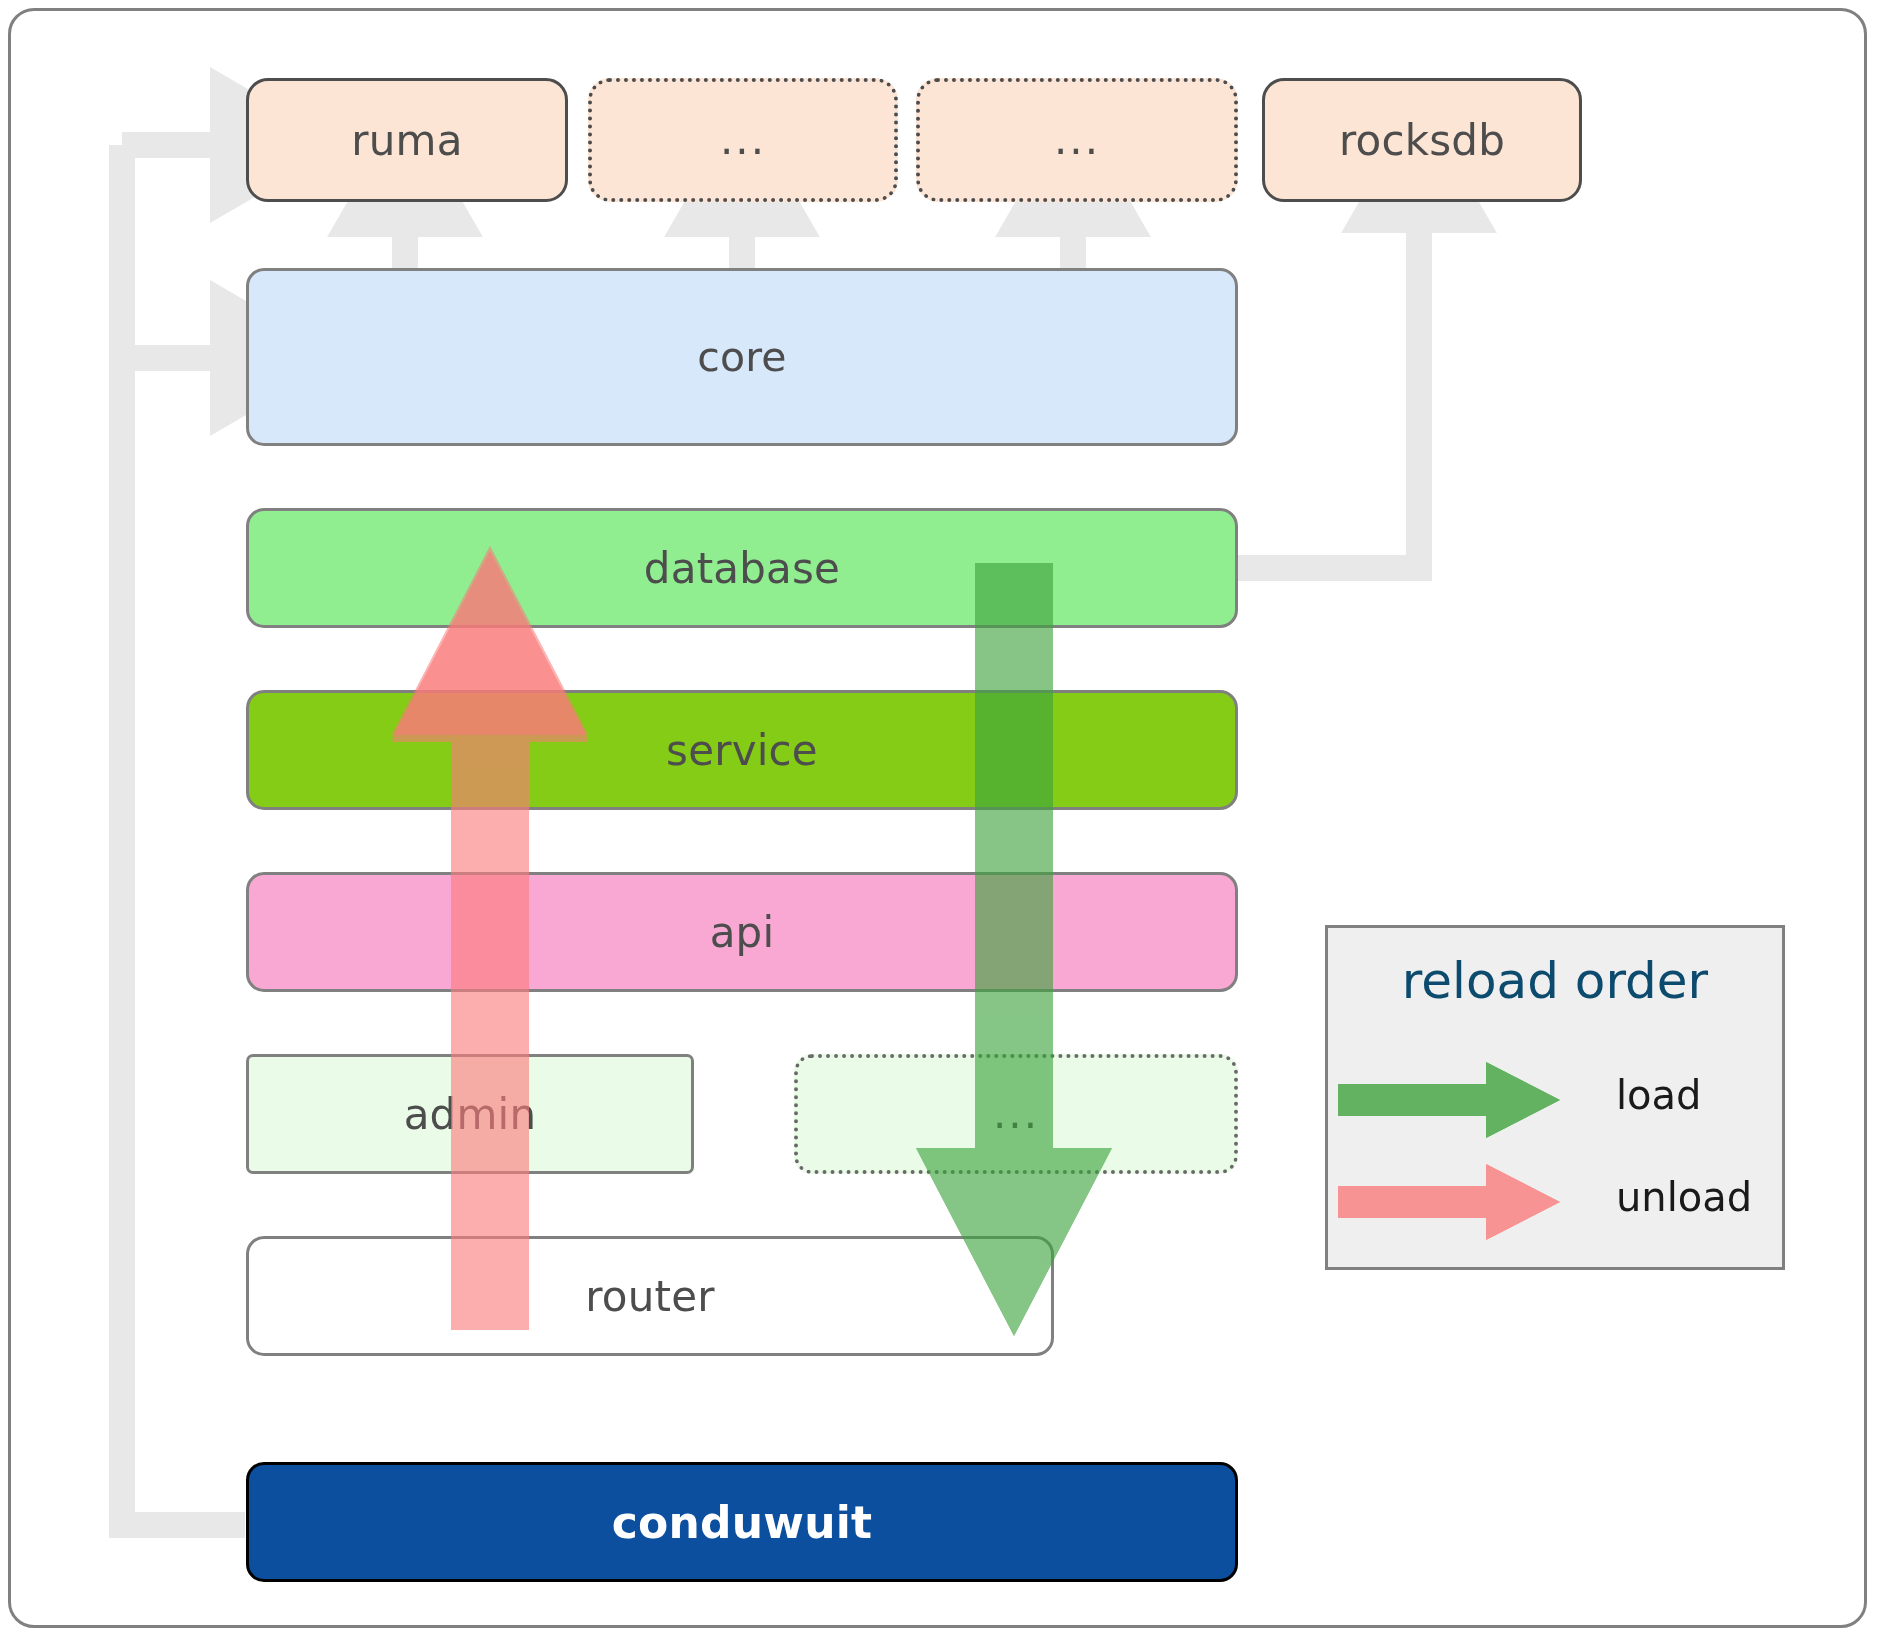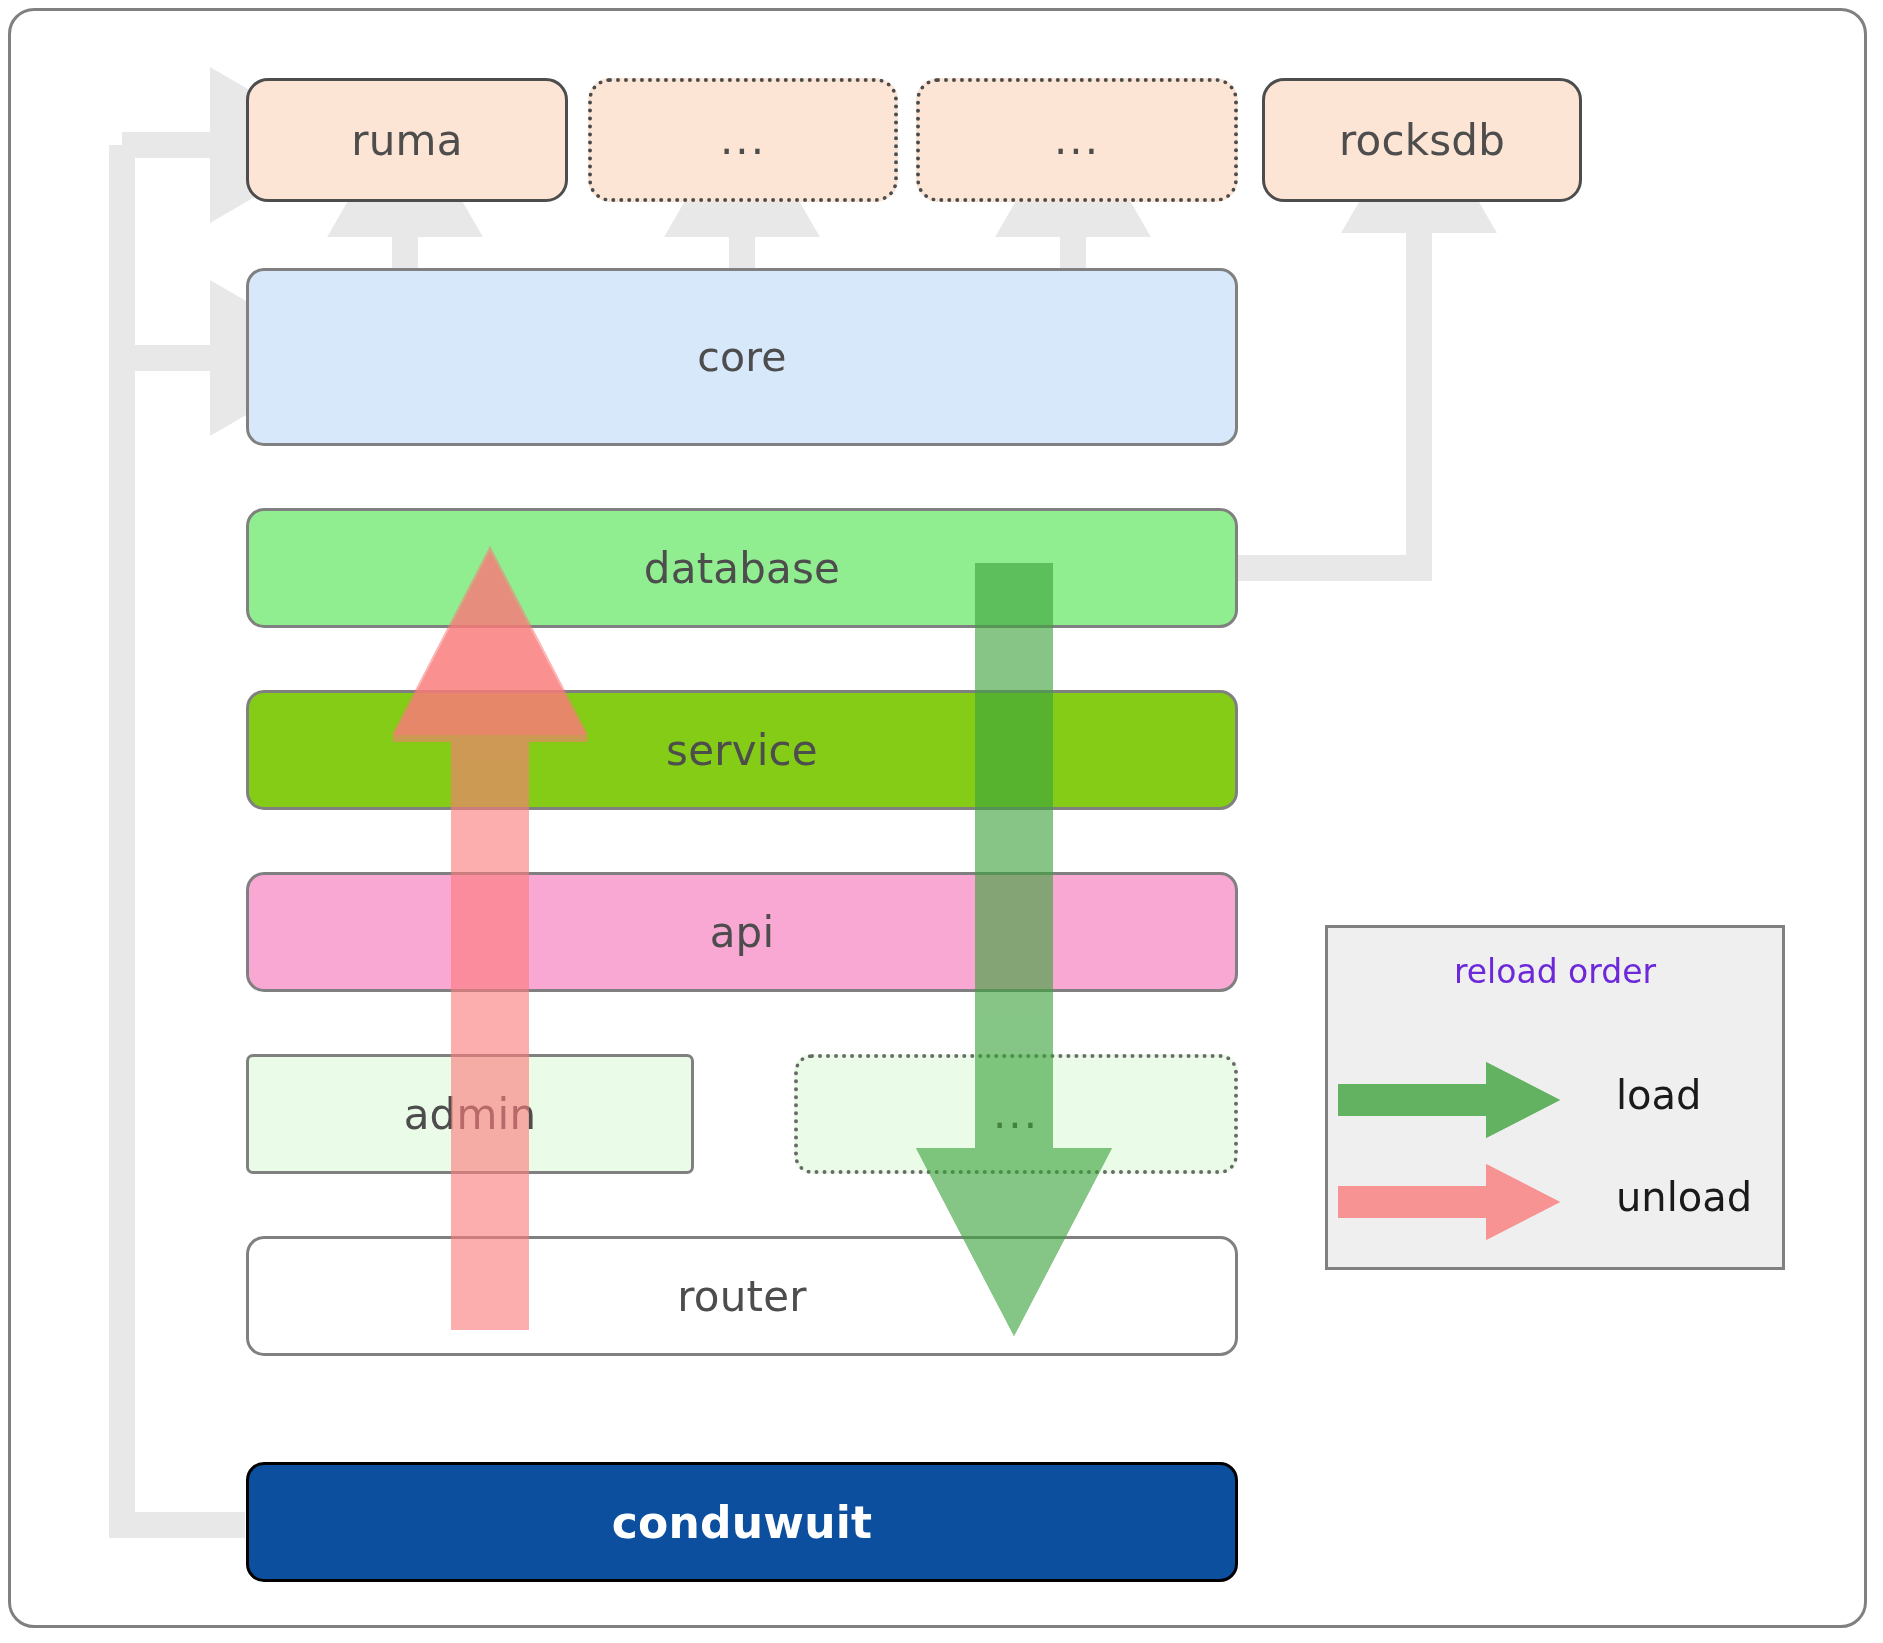--- a/index.html
+++ b/index.html
@@ -90,22 +90,22 @@
     width: 460px; height: 345px;
     background: #efefef;
     border: 3px solid #808080;
     box-sizing: border-box;
   }
   #legend-title {
     position: absolute;
     left: 0; top: 24px;
     width: 100%;
     text-align: center;
-    font-size: 33px;
-    color: #6d28d9;
+    font-size: 50px;
+    color: #0c4a6e;
   }
   .legend-row {
     position: absolute;
     left: 0;
     width: 100%;
     height: 84px;
   }
   .legend-row.r1 { top: 130px; }
   .legend-row.r2 { top: 232px; padding-left: 40px; }
   .legend-label {
@@ -187,21 +187,21 @@
   </div>
 
   <div class="node lay" style="left:246px; top:1054px; width:448px; height:120px; background:#eafce7;border-radius:7px;">
     <span>admin</span>
   </div>
 
   <div class="node lay ghost" style="left:794px; top:1054px; width:444px; height:120px; background:#eafce7;">
     <span class="dots">...</span>
   </div>
 
-  <div class="node lay" style="left:246px; top:1236px; width:992px; height:120px; background:#ffffff;">
+  <div class="node lay" style="left:246px; top:1236px; width:808px; height:120px; background:#ffffff;">
     <span>router</span>
   </div>
 
   <div class="node app" style="left:246px; top:1462px; width:992px; height:120px;">
     <span>conduwuit</span>
   </div>
 
   <svg class="svglayer" viewBox="0 0 1883 1643">
 
     <g opacity="0.62">

